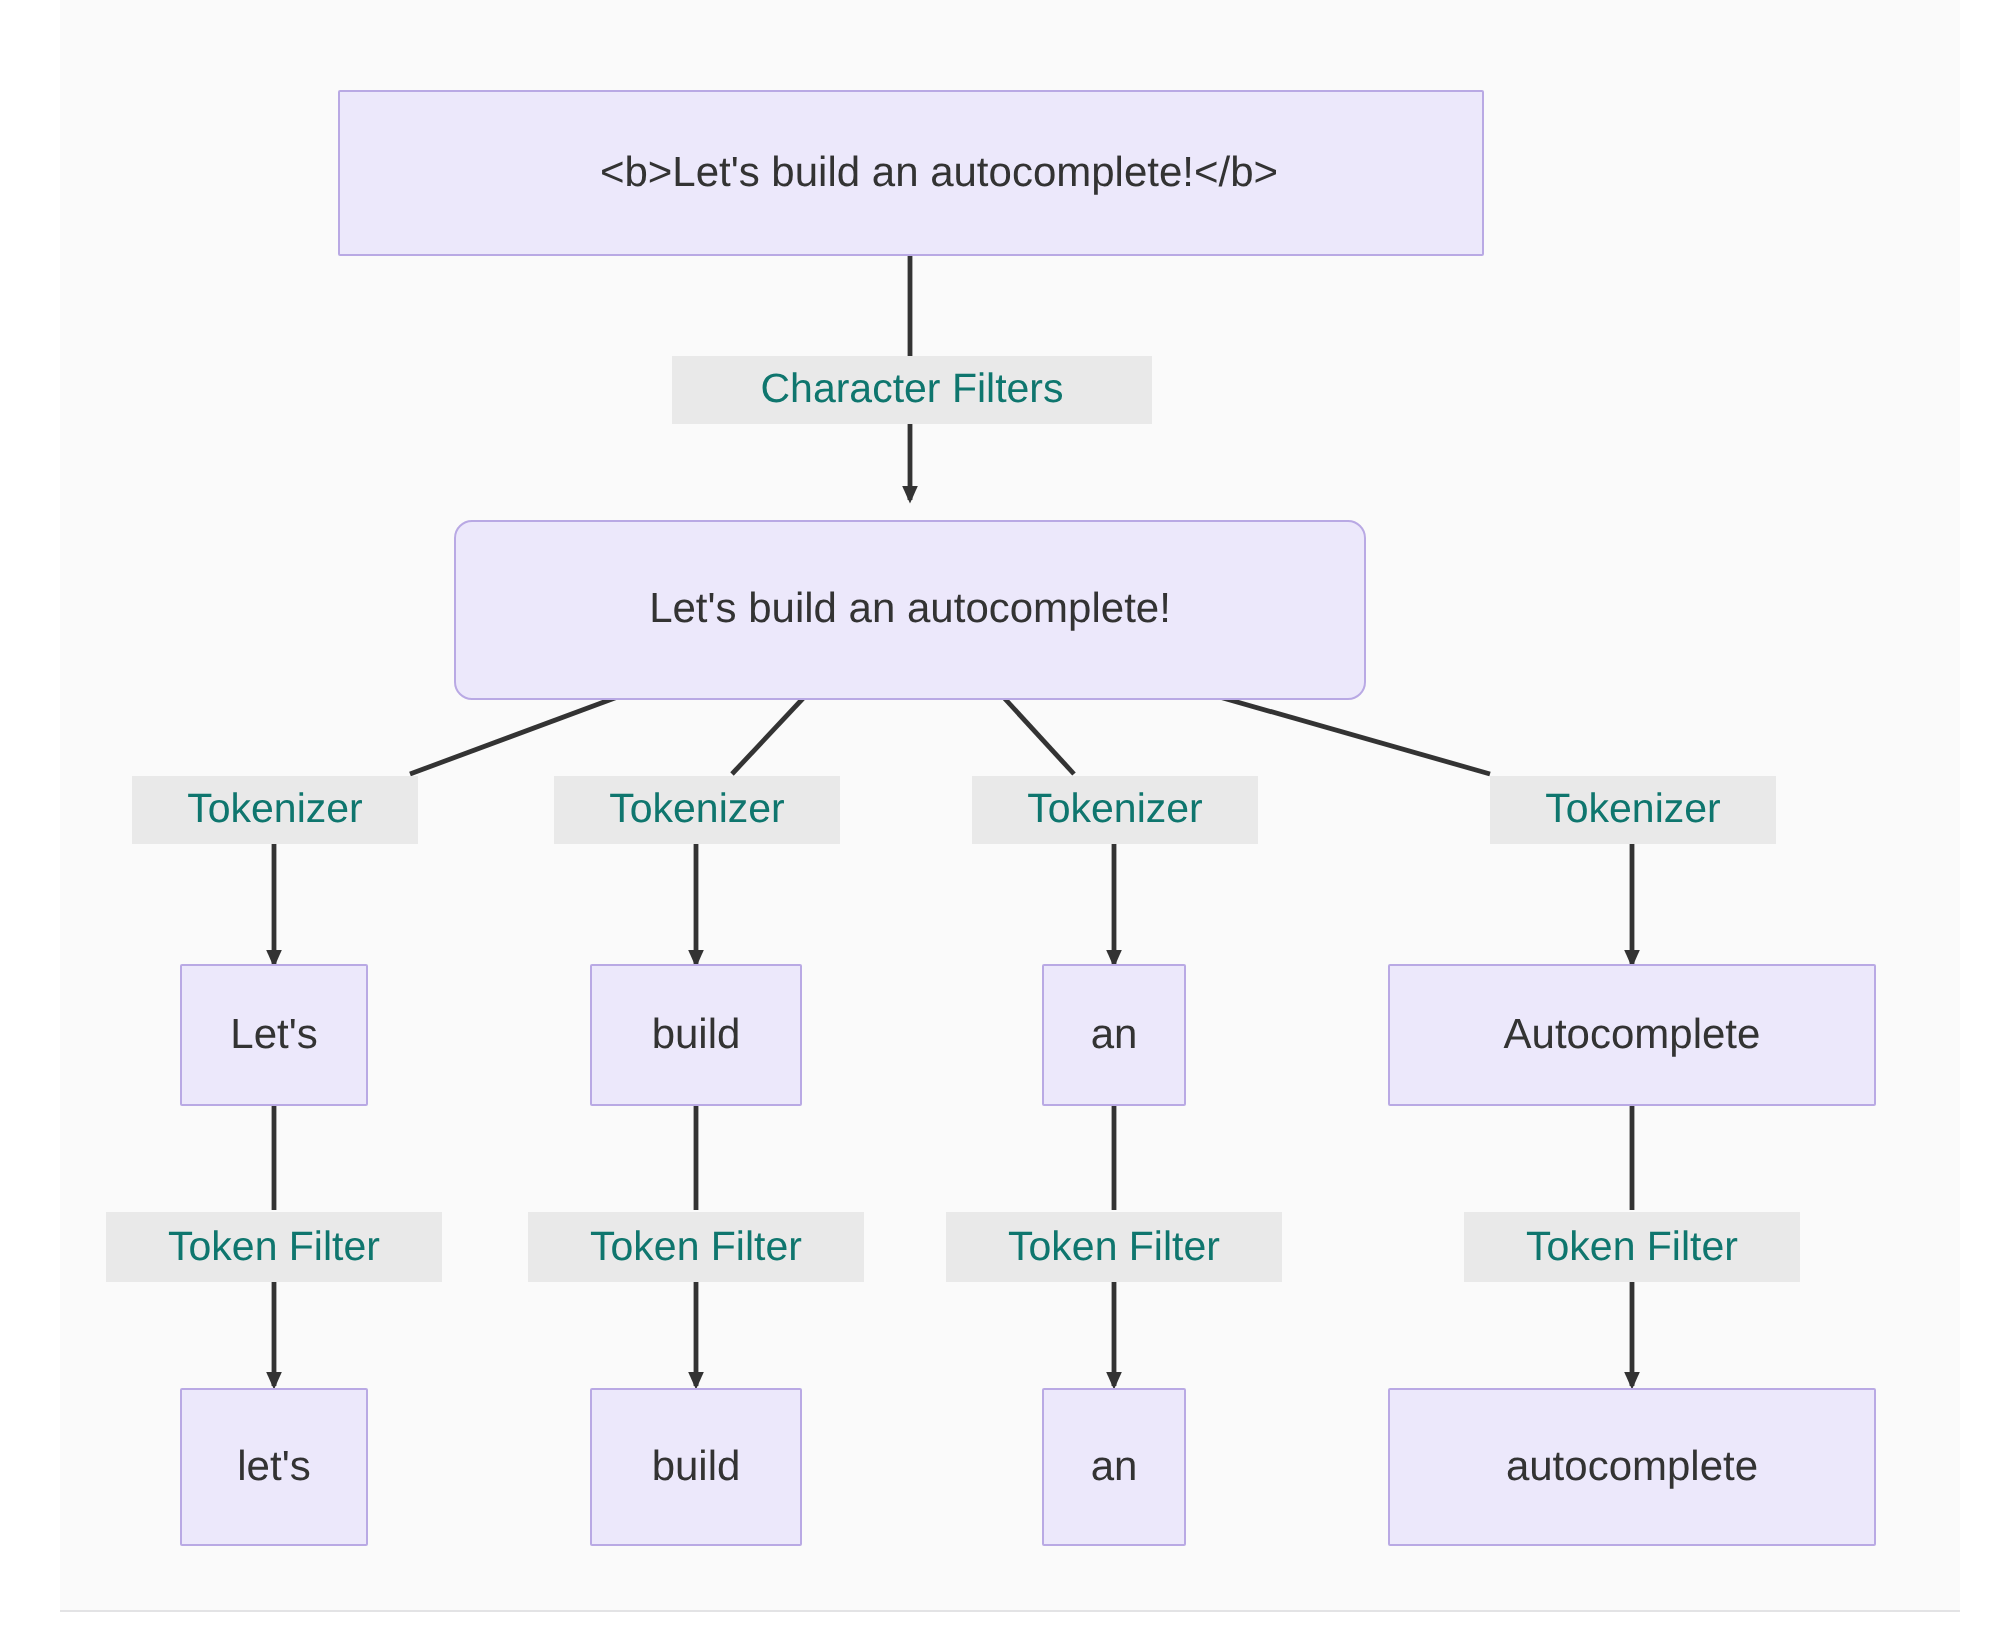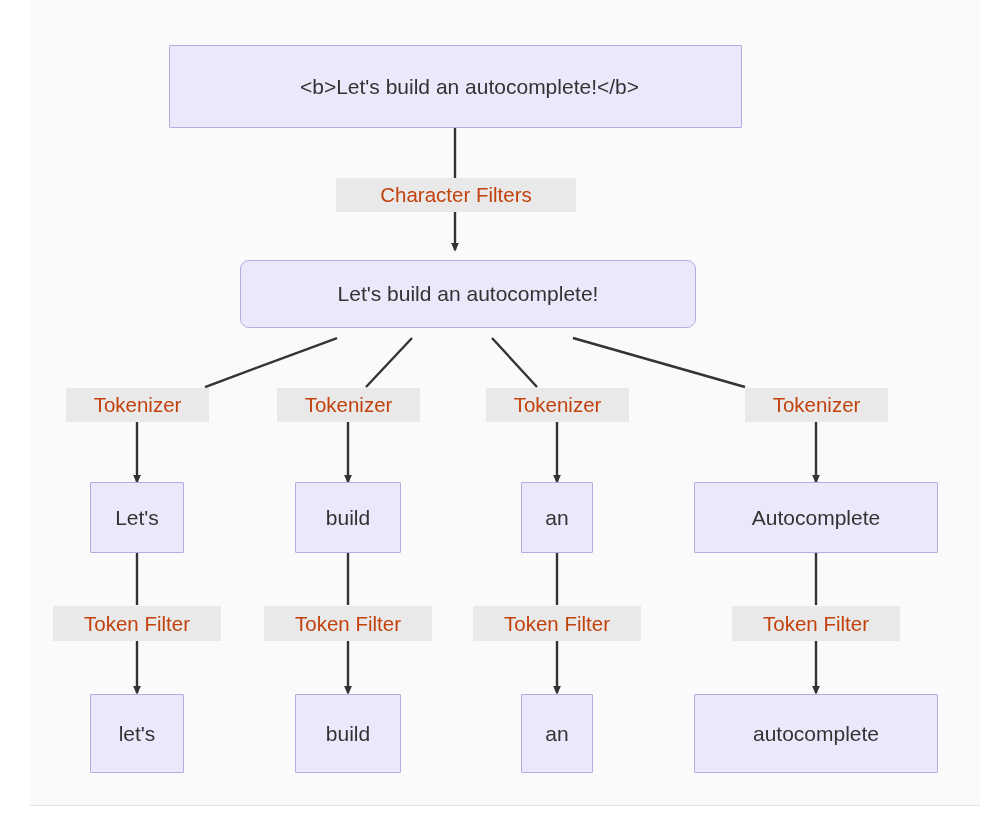--- a/index.html
+++ b/index.html
@@ -71,21 +71,21 @@
   }
 
   .node.sharp {
     border-radius: 1px;
   }
 
   
   .edge-label {
     position: absolute;
     background: #e9e9e9;
-    color: #c2410c;
+    color: #0f766e;
     font-size: 20.5px;
     line-height: 1.15;
     padding: 14px 3px;
     white-space: nowrap;
     font-family: "Liberation Sans", sans-serif;
     box-sizing: border-box;
     display: flex;
     align-items: center;
     justify-content: center;
   }
@@ -148,21 +148,21 @@
       <path d="M557,641 L557,693" stroke="#333333" stroke-width="2.4" fill="none" marker-end="url(#arrowhead)"></path>
     </g>
     <g>
       <path d="M816,553 L816,605" stroke="#333333" stroke-width="2.4" fill="none"></path>
       <path d="M816,641 L816,693" stroke="#333333" stroke-width="2.4" fill="none" marker-end="url(#arrowhead)"></path>
     </g>
   </svg>
 
   <div class="node sharp" style="left:169px; top:45px; width:573px; height:83px;padding-left:28px;">&lt;b&gt;Let's build an autocomplete!&lt;/b&gt;</div>
 
-  <div class="node rounded" style="left:240px; top:260px; width:456px; height:68px;">Let's build an autocomplete!</div>
+  <div class="node rounded" style="left:227px; top:260px; width:456px; height:90px;">Let's build an autocomplete!</div>
 
   <div class="node sharp" style="left:90px; top:482px; width:94px; height:71px;">Let's</div>
 
   <div class="node sharp" style="left:295px; top:482px; width:106px; height:71px;">build</div>
 
   <div class="node sharp" style="left:521px; top:482px; width:72px; height:71px;">an</div>
 
   <div class="node sharp" style="left:694px; top:482px; width:244px; height:71px;">Autocomplete</div>
 
   <div class="node sharp" style="left:90px; top:694px; width:94px; height:79px;">let's</div>

